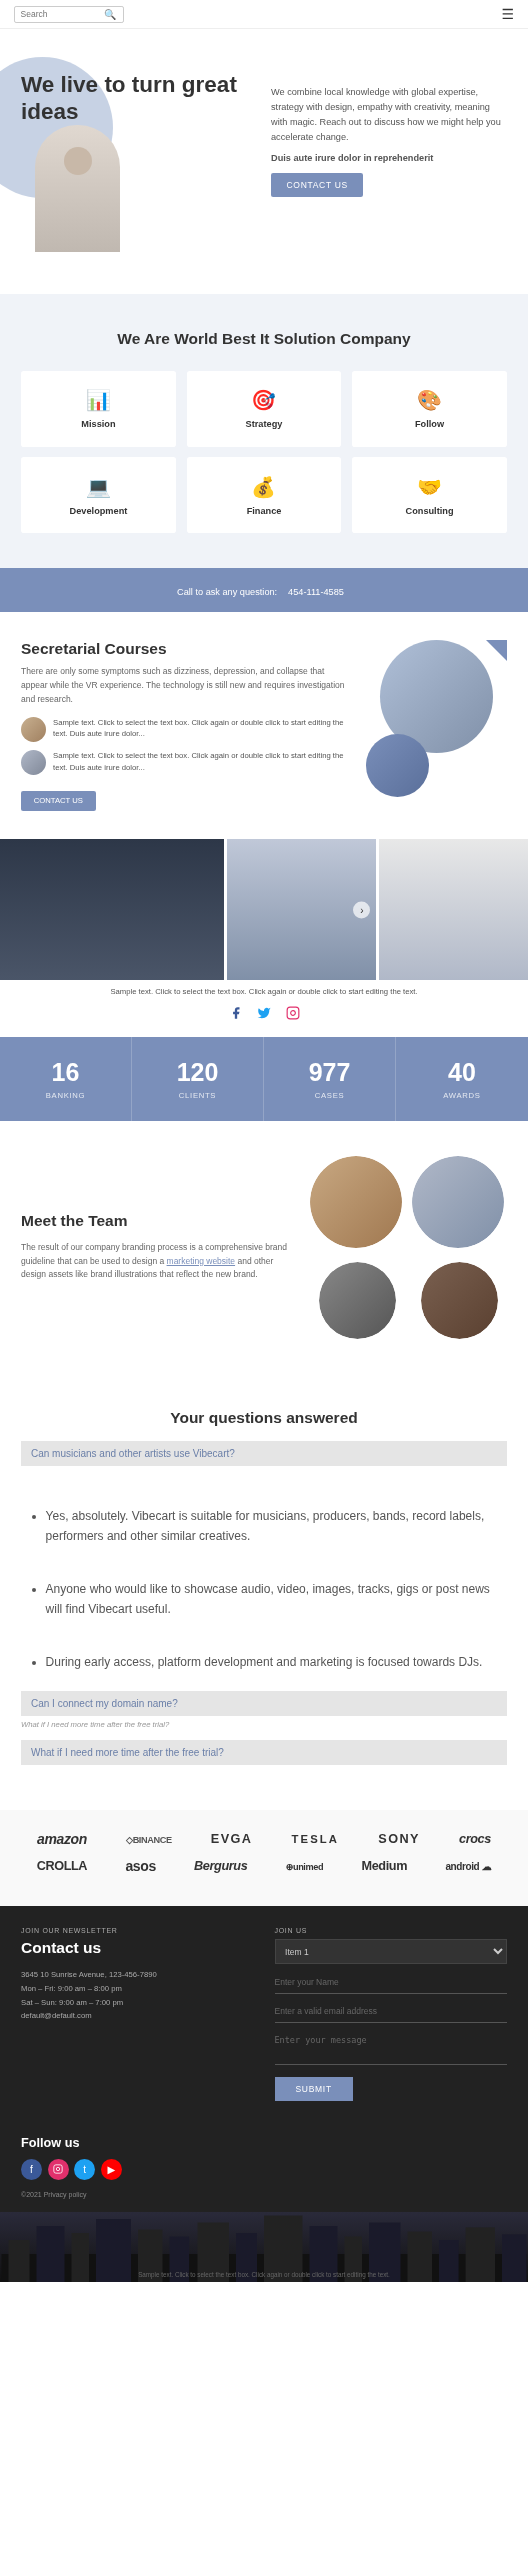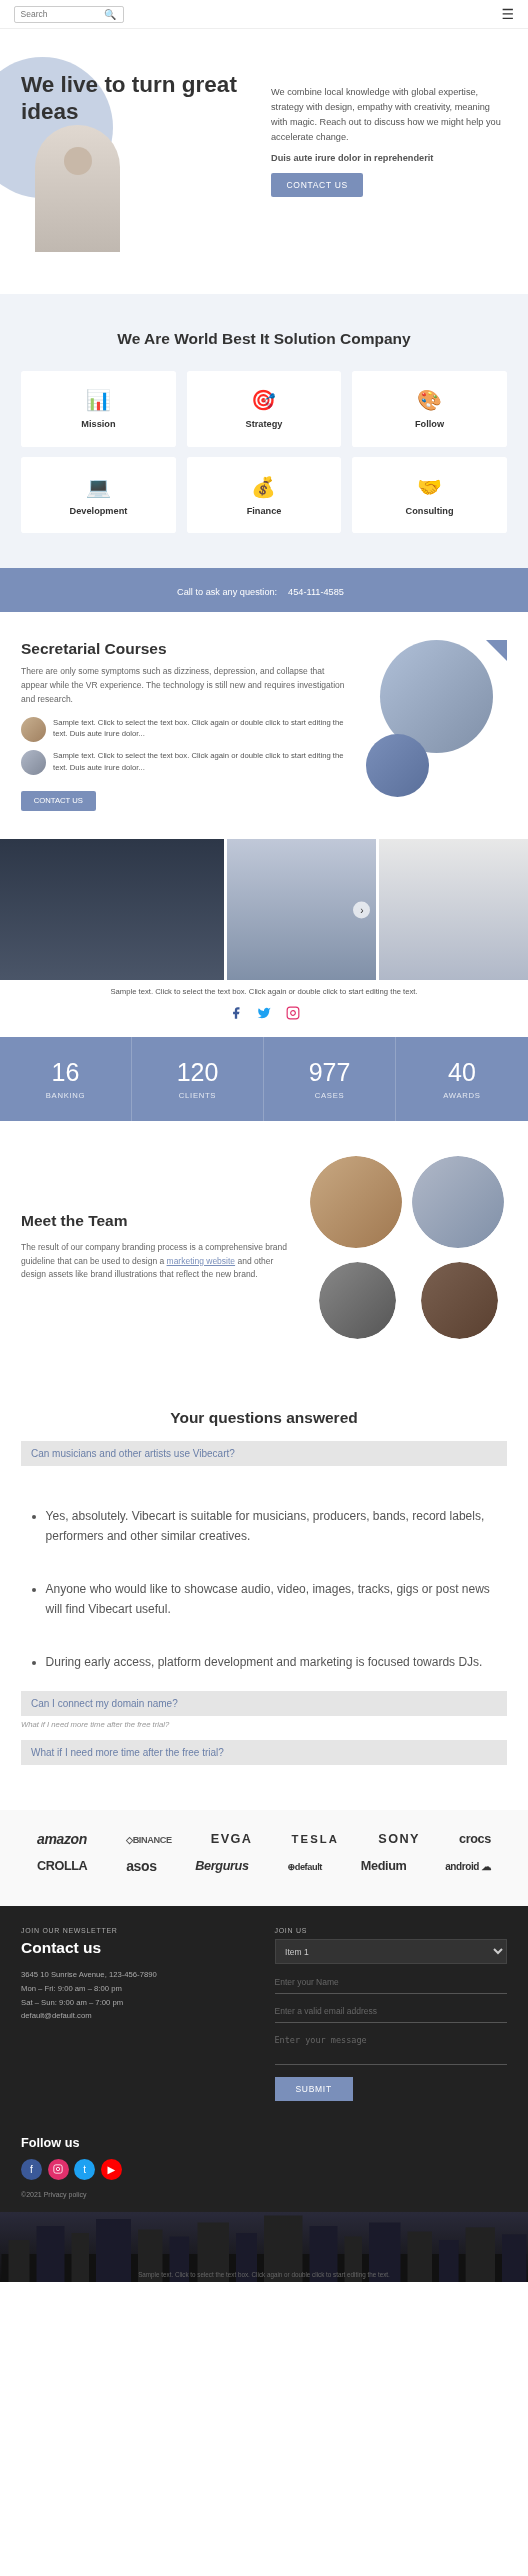--- a/index.html
+++ b/index.html
@@ -55,21 +55,21 @@
     .gallery-inner { width: 100%; height: 100%; background: linear-gradient(135deg, #555 0%, #888 100%); }
     .gallery-arrow { position: absolute; right: 5.6px; top: 50%; transform: translateY(-50%); background: rgba(255,255,255,0.7); width: 17px; height: 17px; display: flex; align-items: center; justify-content: center; border-radius: 50%; font-size: 10px; cursor: pointer; }
     .gallery-caption { text-align: center; padding: 7px; font-size: 7.7px; color: #555; }
     .social-icons { display: flex; justify-content: center; gap: 8.5px; padding-bottom: 14px; }
     .social-icon { width: 20px; height: 20px; display: flex; align-items: center; justify-content: center; font-size: 11.3px; color: #555; cursor: pointer; }
 
     
     .stats { background: #7a8fba; display: grid; grid-template-columns: repeat(4, 1fr); }
     .stat-item { text-align: center; padding: 21px 7px; border-right: 0.7px solid rgba(255,255,255,0.2); }
     .stat-item:last-child { border-right: none; }
-    .stat-num { font-size: 25px; font-weight: 400; color: #fff; }
+    .stat-num { font-size: 25px; font-weight: 700; color: #fff; }
     .stat-label { font-size: 7.7px; color: rgba(255,255,255,0.8); text-transform: uppercase; letter-spacing: 0.7px; margin-top: 3.5px; }
 
     
     .team { padding: 35px 21px; display: flex; gap: 21px; align-items: center; }
     .team-left { flex: 1; }
     .team-left h2 { font-size: 15.5px; font-weight: 700; margin-bottom: 10.6px; }
     .team-left p { font-size: 8.5px; color: #666; line-height: 1.6; }
     .team-left a { color: #7a8fba; text-decoration: underline; }
     .team-right { flex: 0 0 197px; display: grid; grid-template-columns: 1fr 1fr; gap: 7px; }
     .team-photo { border-radius: 50%; overflow: hidden; }
@@ -320,27 +320,27 @@
   </div>
 </section>
 
 <div class="partners">
   <div class="partners-row">
     <span class="partner-logo amazon">amazon</span>
     <span class="partner-logo" style="font-size:9.2px;color:#555;">◇BINANCE</span>
     <span class="partner-logo" style="font-size:12.7px;letter-spacing:1.4px;">EVGA</span>
     <span class="partner-logo" style="font-size:11.3px;letter-spacing:2.1px;">TESLA</span>
     <span class="partner-logo" style="font-size:12.7px;letter-spacing:1.4px;">SONY</span>
-    <span class="partner-logo" style="font-size:12.7px;">crocs</span>
+    <span class="partner-logo" style="font-size:12.7px;font-style:italic;">crocs</span>
   </div>
   <div class="partners-row">
     <span class="partner-logo crolla">CROLLA</span>
     <span class="partner-logo" style="font-size:14px;font-weight:900;">asos</span>
     <span class="partner-logo" style="font-size:12.7px;font-style:italic;">Bergurus</span>
-    <span class="partner-logo" style="font-size:9.2px;">⊕default</span>
+    <span class="partner-logo" style="font-size:9.2px;">⊕unimed</span>
     <span class="partner-logo" style="font-size:12.7px;">Medium</span>
     <span class="partner-logo" style="font-size:10px;">android ☁</span>
   </div>
 </div>
 
 <footer class="footer">
   <div class="footer-top">
     <div class="footer-left">
       <div class="footer-newsletter">JOIN OUR NEWSLETTER</div>
       <h3>Contact us</h3>

